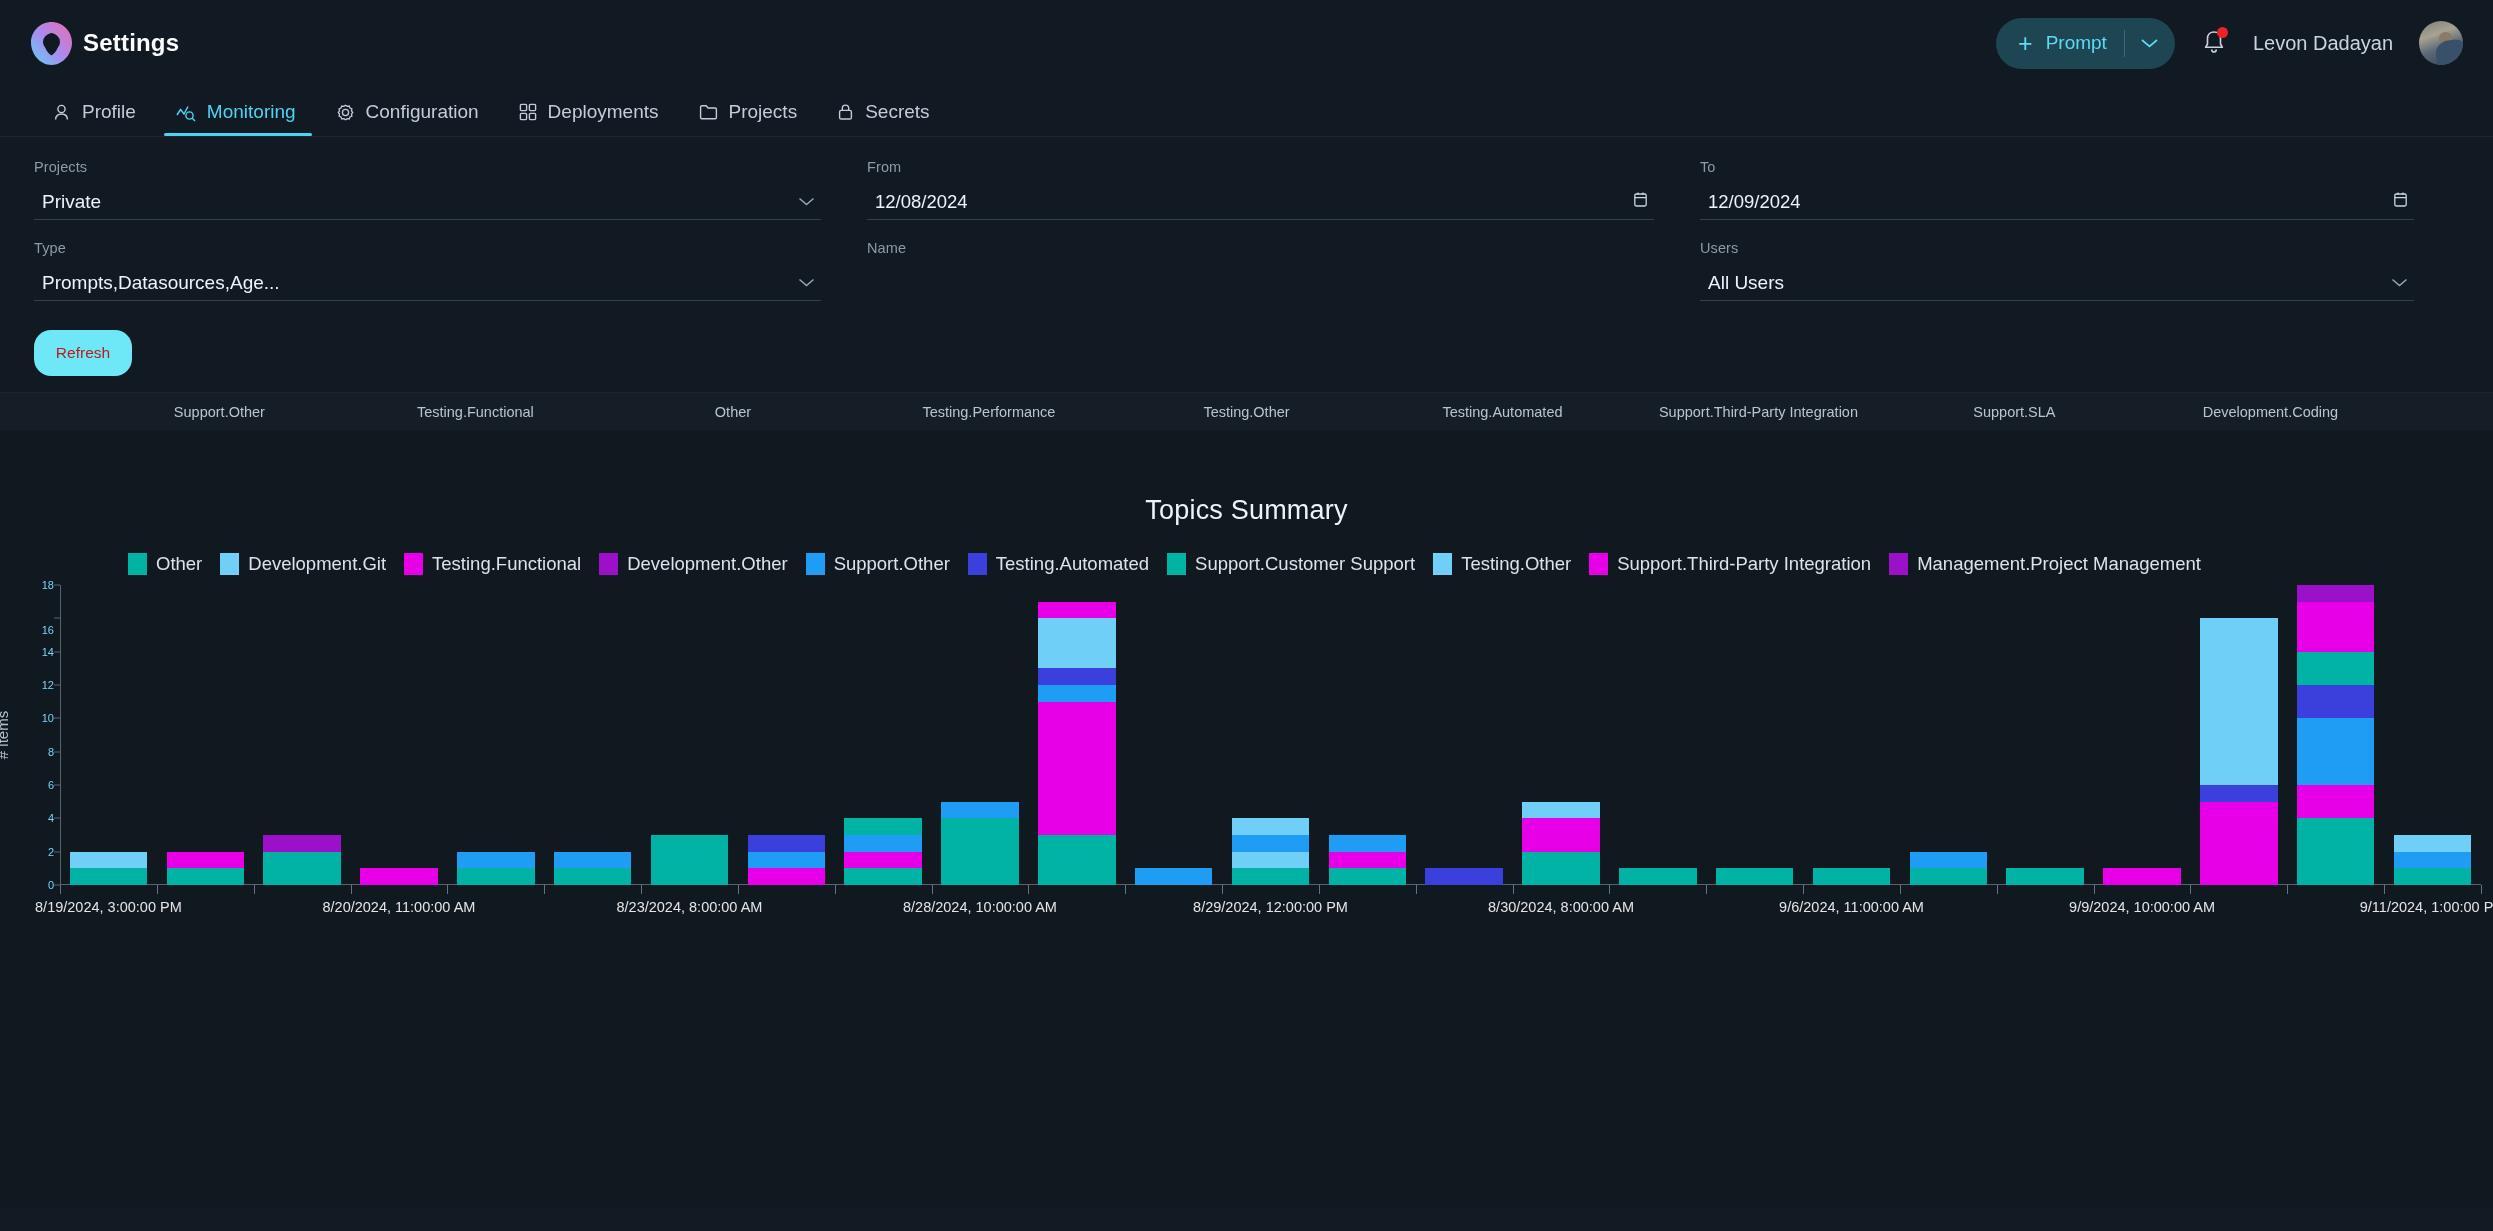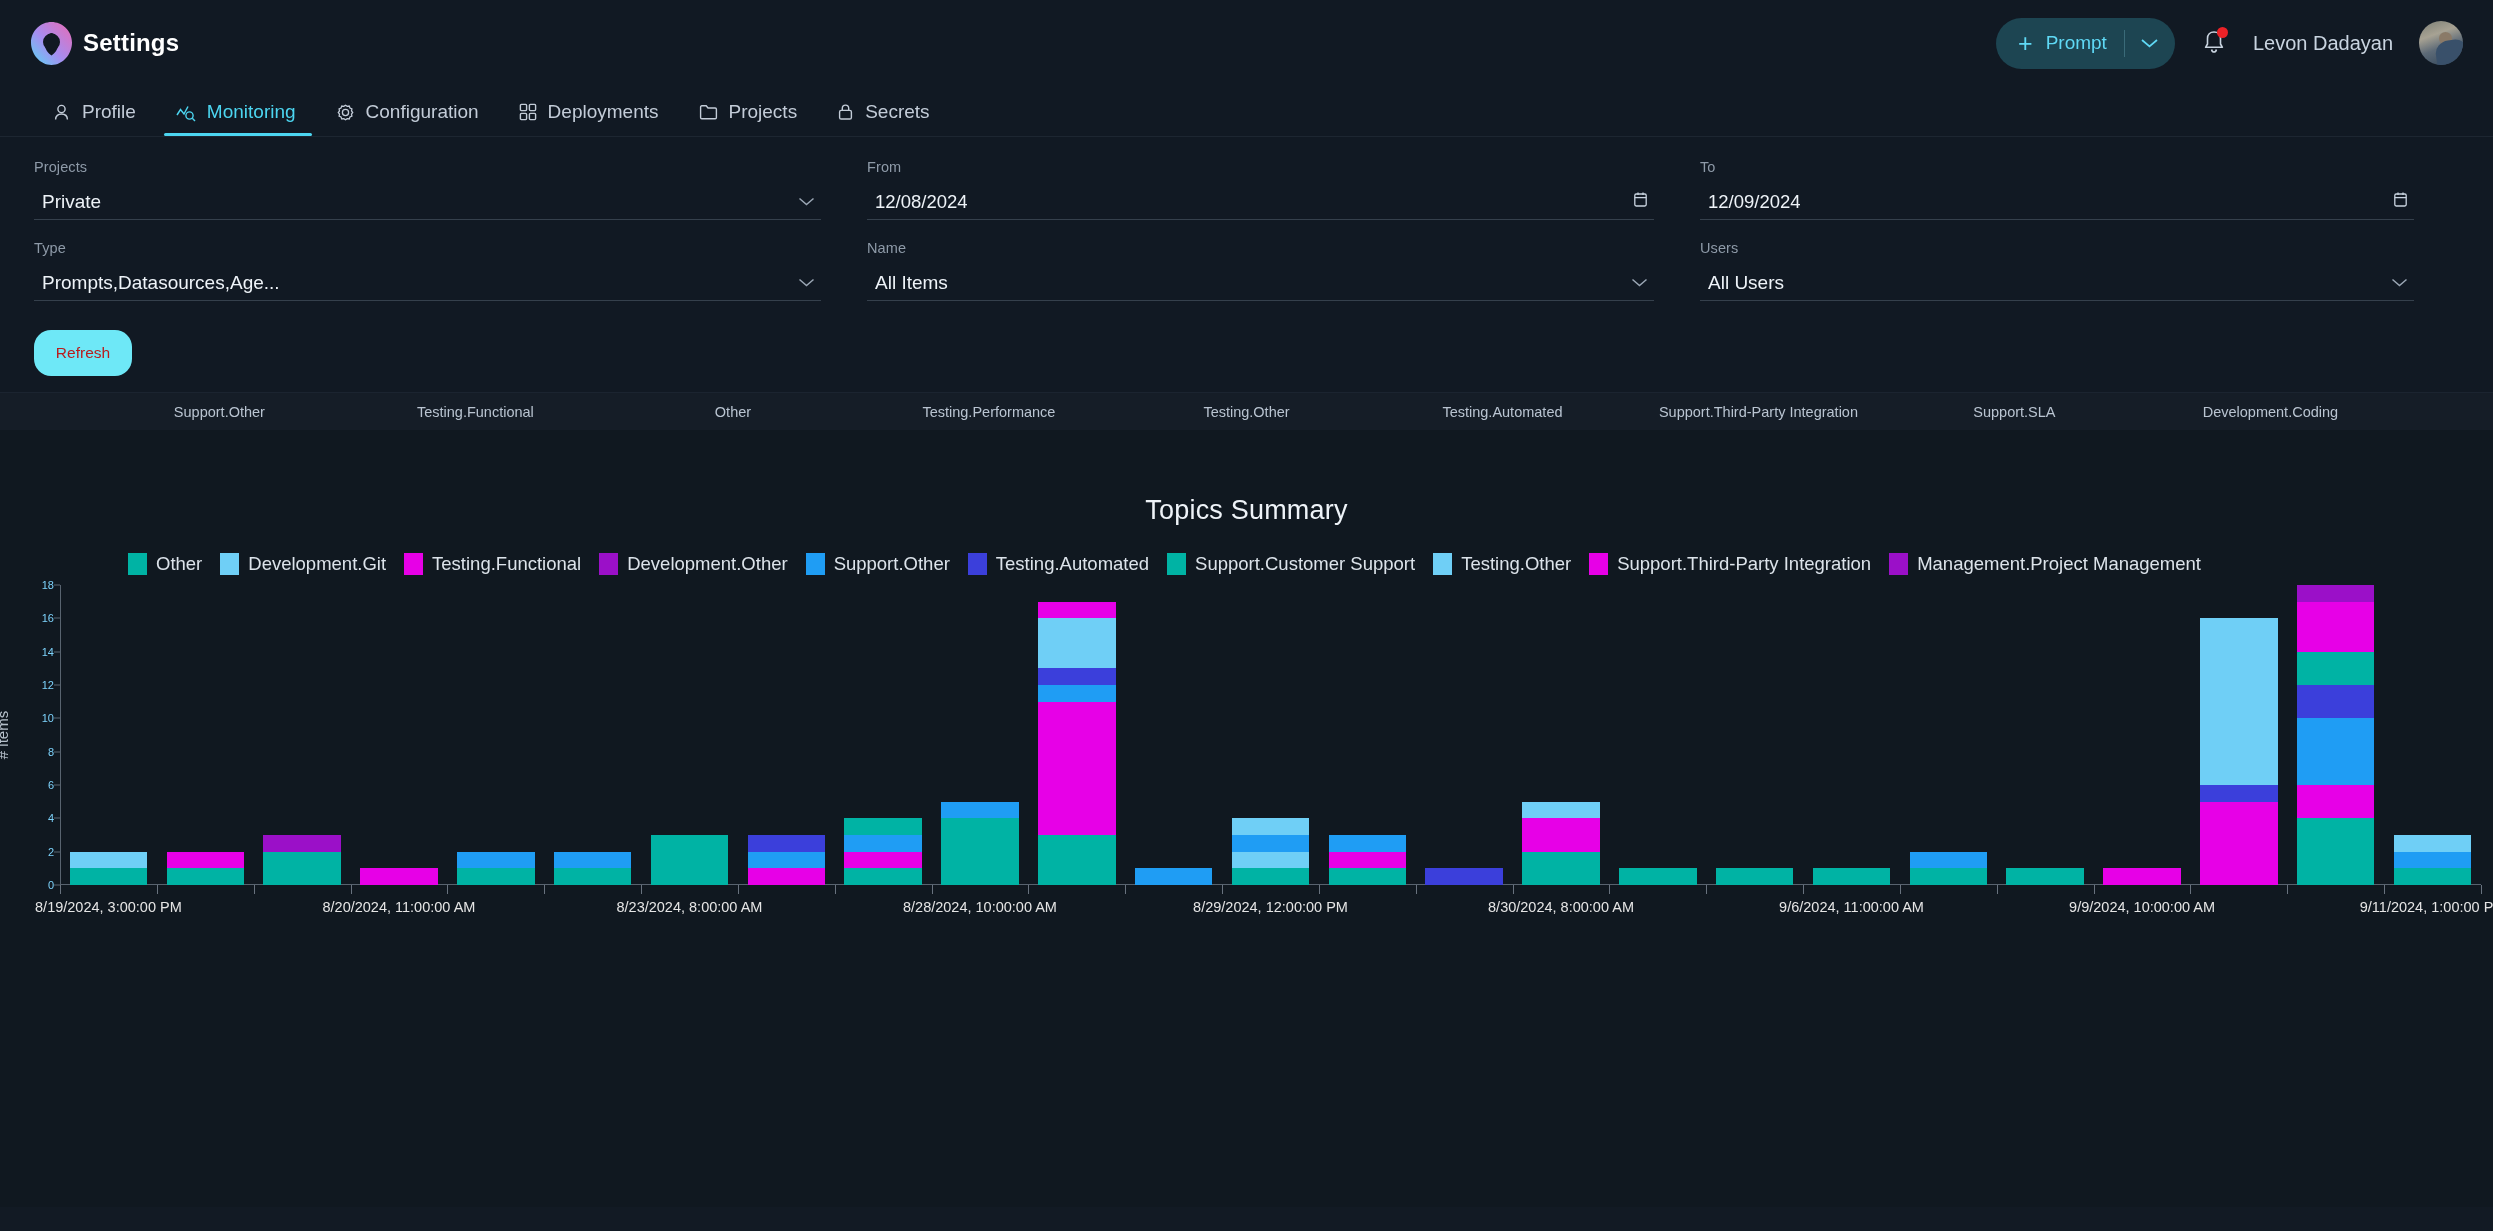--- a/index.html
+++ b/index.html
@@ -311,28 +311,20 @@
             <svg width="15" height="17" viewBox="0 0 15 17">
                 <rect x="1.8" y="3" width="11.4" height="12" rx="1.4" fill="none" stroke="#c9d4e0" stroke-width="1.3"></rect>
                 <path d="M1.8 6.6 H13.2" stroke="#c9d4e0" stroke-width="1.3"></path>
                 <path d="M5 1.6 V4 M10 1.6 V4" stroke="#c9d4e0" stroke-width="1.3"></path>
               </svg>
           </span>
         </div>
       </div>
       <div class="fgrp frow2">
         <div class="flabel">Name</div>
-        <div class="fctrl">
-          <span class="fval">All Items</span>
-          <span class="fcaret">
-            <svg width="17" height="11" viewBox="0 0 17 11">
-                <path d="M1.5 2.5 L8.5 8.6 L15.5 2.5" fill="none" stroke="#9aa6b4" stroke-width="1.5"></path>
-              </svg>
-          </span>
-        </div>
       </div>
     </div>
 
     <div>
       <div class="fgrp">
         <div class="flabel">To</div>
         <div class="fctrl">
           <span class="fval date">12/09/2024</span>
           <span class="fcal">
             <svg width="15" height="17" viewBox="0 0 15 17">
@@ -419,21 +411,21 @@
       <div class="ylabel"># items</div>
       <div class="yaxis" id="yaxis">
           <div class="ytick" style="top: 300px;">0</div>
           <div class="ytick" style="top: 266.667px;">2</div>
           <div class="ytick" style="top: 233.333px;">4</div>
           <div class="ytick" style="top: 200px;">6</div>
           <div class="ytick" style="top: 166.667px;">8</div>
           <div class="ytick" style="top: 133.333px;">10</div>
           <div class="ytick" style="top: 100px;">12</div>
           <div class="ytick" style="top: 66.6667px;">14</div>
-          <div class="ytick" style="top: 33px;">16</div>
+          <div class="ytick" style="top: 45px;">16</div>
           <div class="ytick" style="top: 0px;">18</div>
         </div>
       <div class="axisline-y"></div>
       <div class="axisline-x"></div>
       <div class="plotbody" id="plotbody">
           <div class="bar" style="left: 0.4%; width: 3.2%; height: 11.1111%;">
             <div class="seg" style="background: rgb(0, 179, 164); height: 50%;"></div>
             <div class="seg" style="background: rgb(111, 207, 246); height: 50%;"></div>
           </div>
           <div class="bar" style="left: 4.4%; width: 3.2%; height: 11.1111%;">

